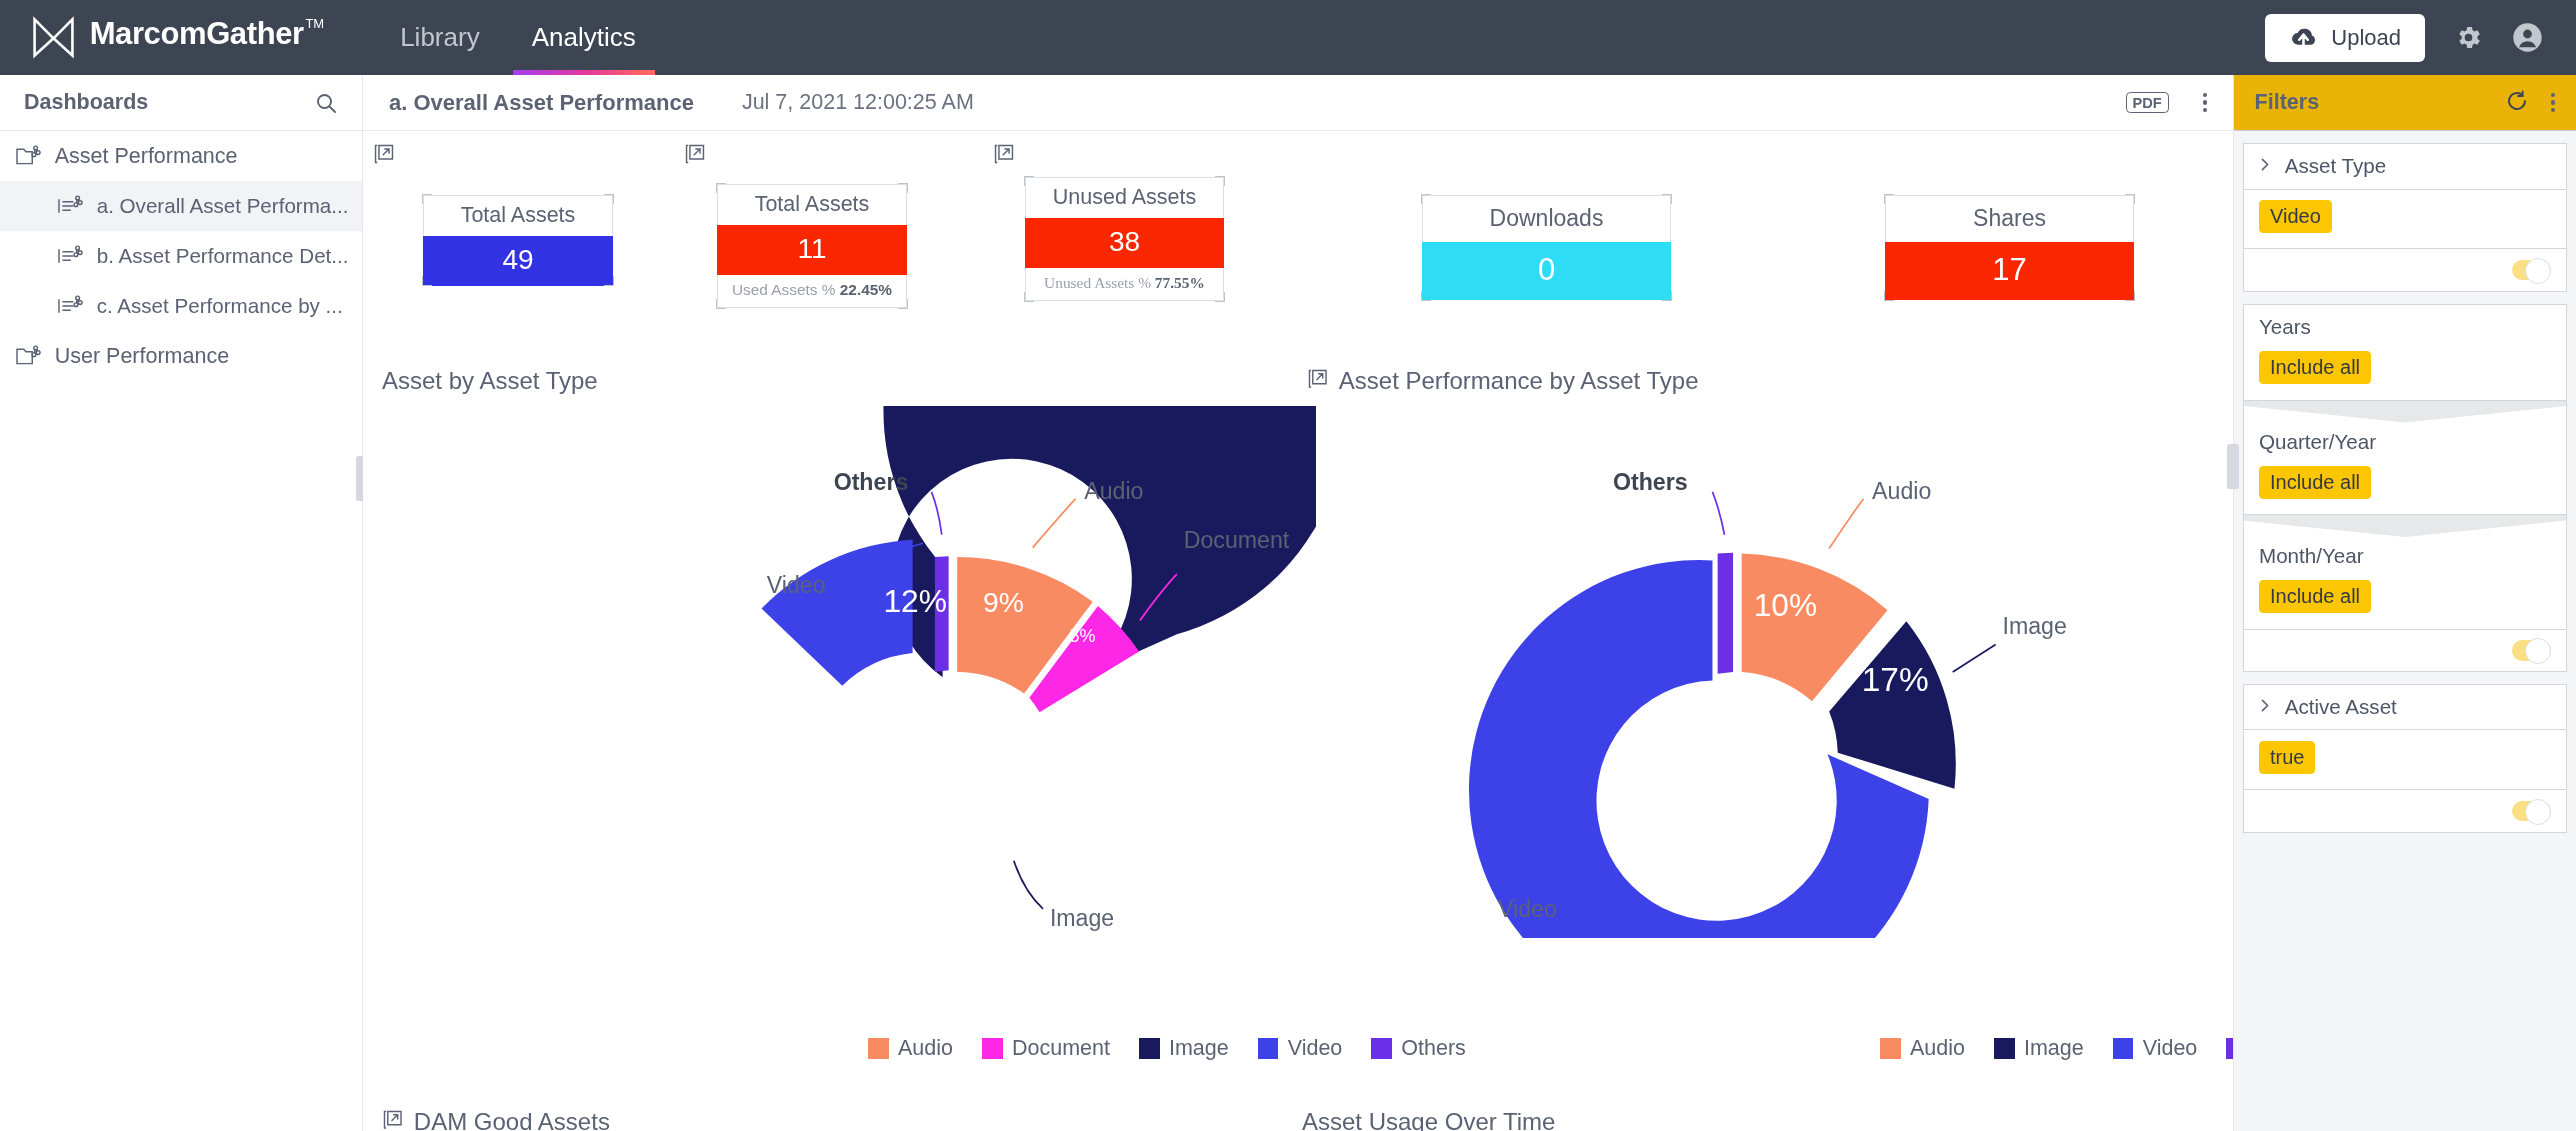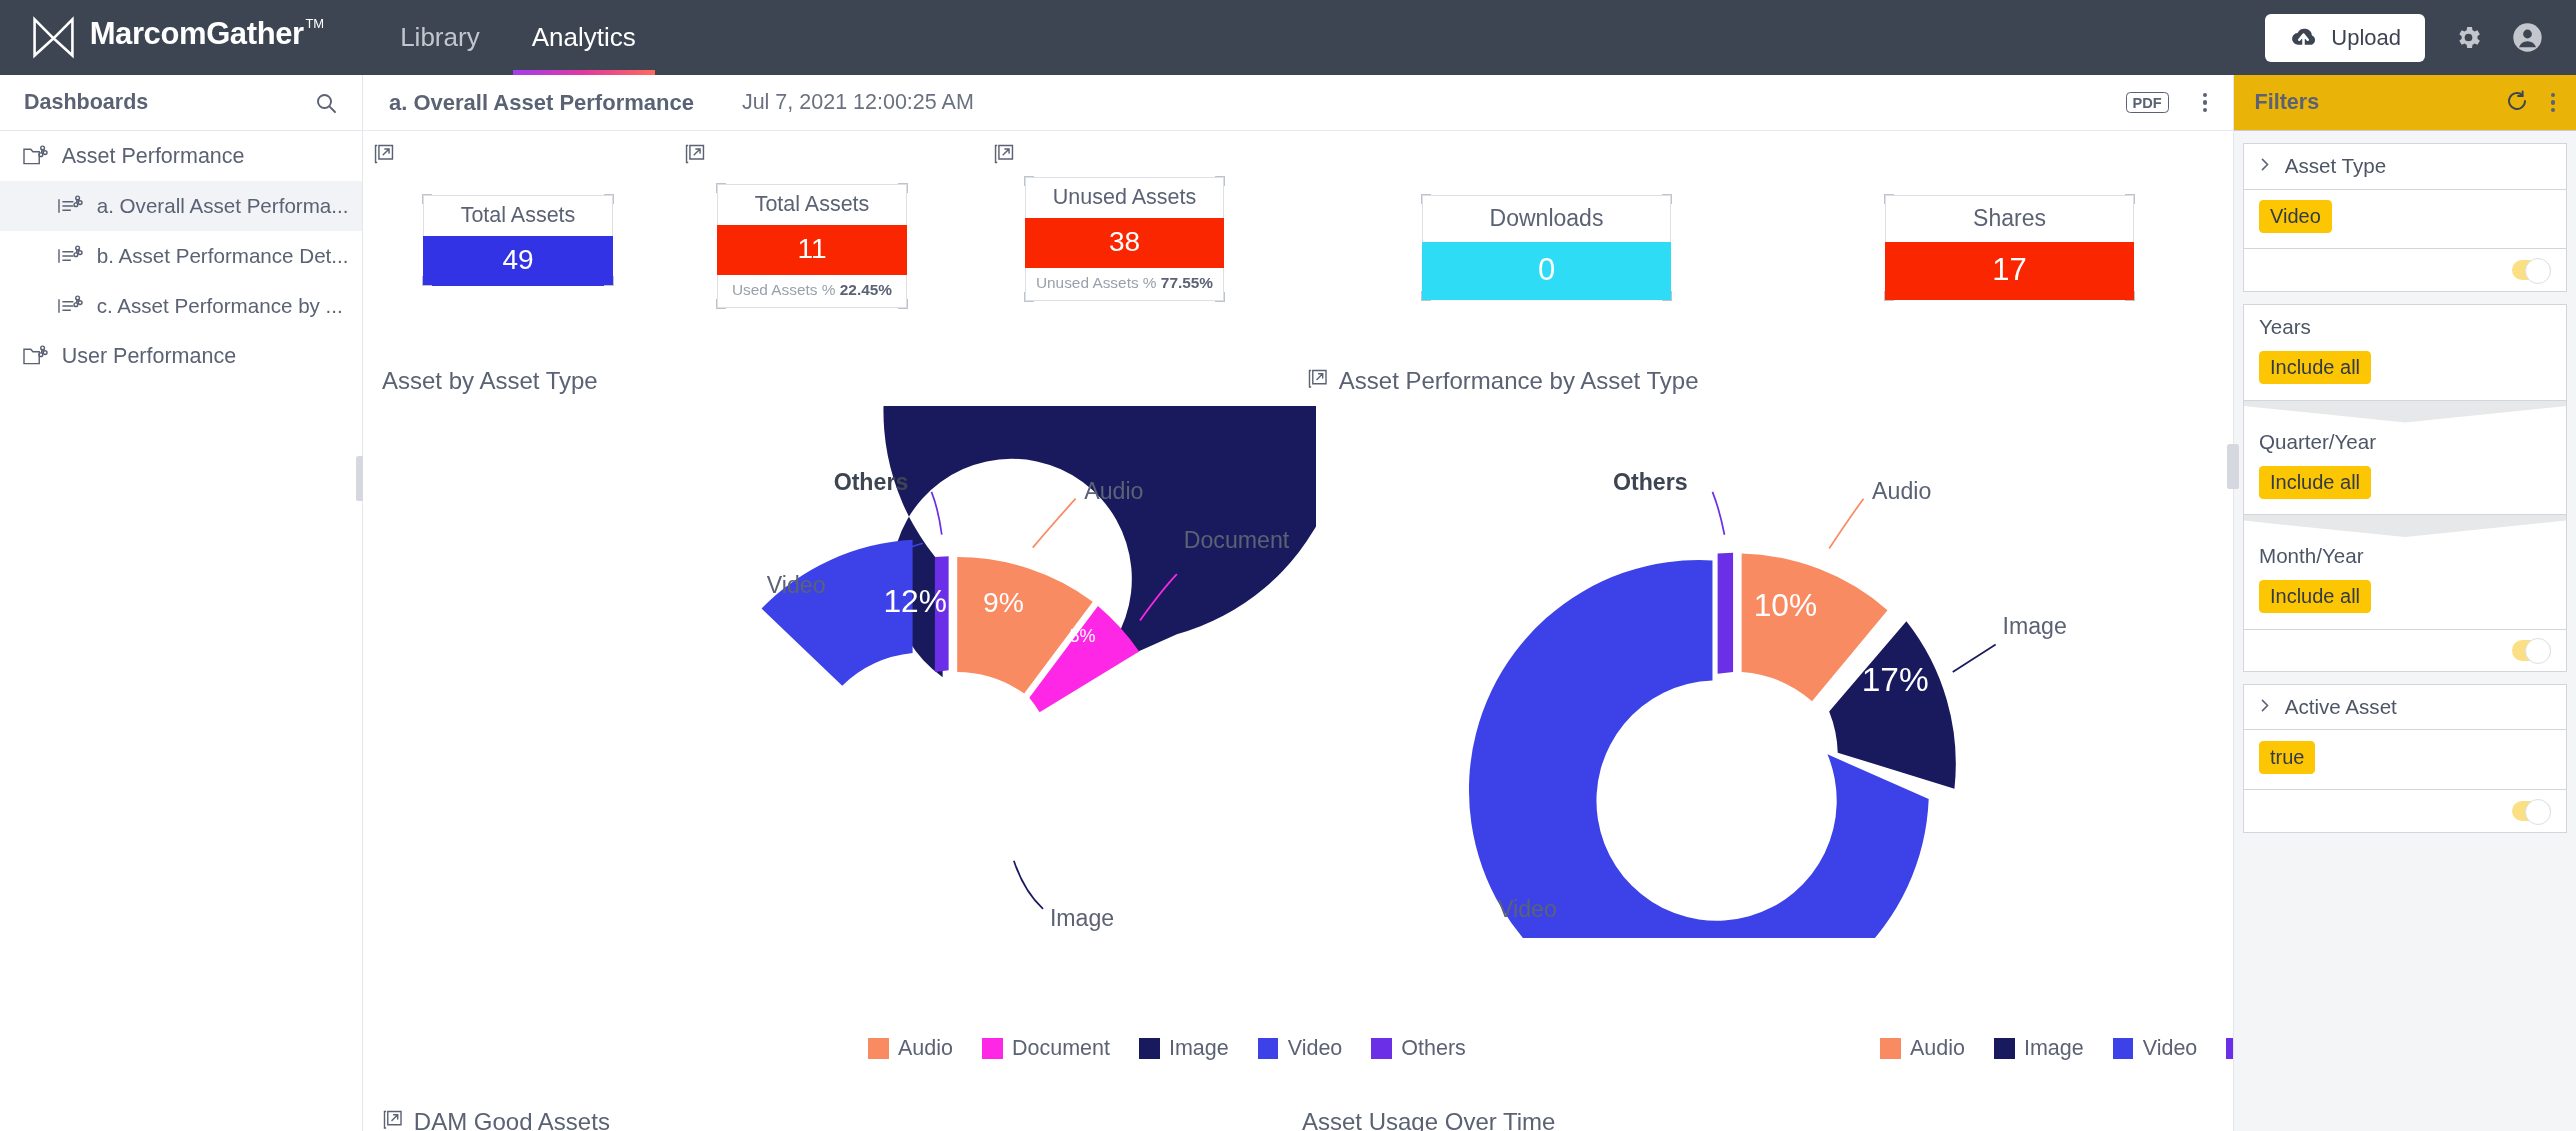--- a/index.html
+++ b/index.html
@@ -54,21 +54,21 @@
   }
   .sidebar-head {
     height: 56px; display: flex; align-items: center; padding: 0 24px;
     border-bottom: 0.9px solid #e3e6ea;
   }
   .sidebar-title { font-size: 21.5px; font-weight: bold; color: #5a6273; }
   .sidebar-search { margin-left: auto; cursor: pointer; display: flex; }
   .tree { padding-top: 0px; }
   .tree-item {
     display: flex; align-items: center; height: 50px; cursor: pointer;
-    font-size: 21.5px; color: #5a6273; padding-left: 22px; position: relative;
+    font-size: 21.5px; color: #5a6273; padding-left: 15px; position: relative;
   }
   .tree-item.child { padding-left: 57px; font-size: 20.6px; }
   .tree-item.selected { background: #f2f3f7; }
   .tree-item .t-ico { margin-right: 13.7px; display: flex; flex: none; }
   .tree-label { white-space: nowrap; overflow: hidden; }
   .sb-handle {
     position: absolute; right: -6px; top: 381px; width: 12px; height: 45px;
     background: #d5d8de; border-radius: 2.6px; cursor: col-resize;
   }
 
@@ -359,21 +359,21 @@
 
       <div class="kpi" style="left:662px; top:46px; width:199px;">
         <div class="corner" style="left:-0.9px; top:-0.9px; border-width:1.7px 0 0 1.7px;"></div>
         <div class="corner" style="right:-0.9px; top:-0.9px; border-width:1.7px 1.7px 0 0;"></div>
         <div class="corner" style="left:-0.9px; bottom:-0.9px; border-width:0 0 1.7px 1.7px;"></div>
         <div class="corner" style="right:-0.9px; bottom:-0.9px; border-width:0 1.7px 1.7px 0;"></div>
         <div class="kpi-box" style="border-bottom:none;">
           <div class="kpi-label">Unused Assets</div>
         </div>
         <div class="kpi-value" style="background:#fa2600;">38</div>
-        <div class="kpi-box" style="border-top:none;">
+        <div class="kpi-box" style="border-top:none;font-family:Liberation Serif, serif;">
           <div class="kpi-sub">
             <span>Unused Assets %</span>
             <b>77.55%</b>
           </div>
         </div>
       </div>
 
       <div class="kpi" style="left:1059px; top:64px; width:249px;">
         <div class="corner" style="left:-0.9px; top:-0.9px; border-width:1.7px 0 0 1.7px;"></div>
         <div class="corner" style="right:-0.9px; top:-0.9px; border-width:1.7px 1.7px 0 0;"></div>

